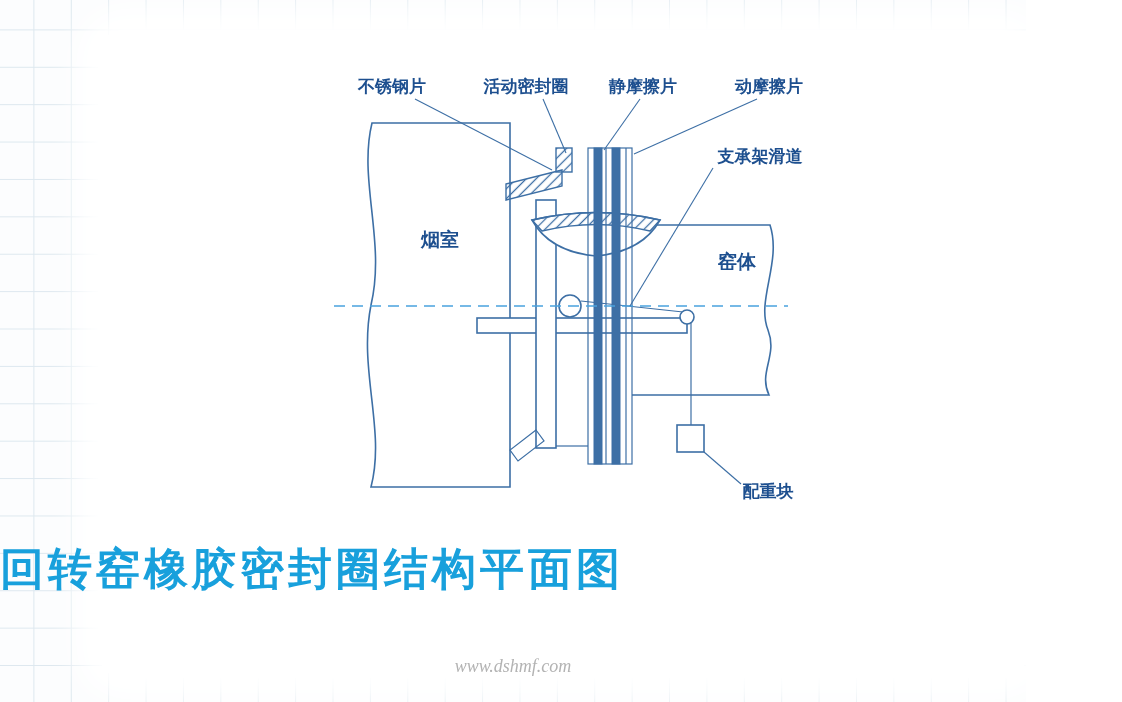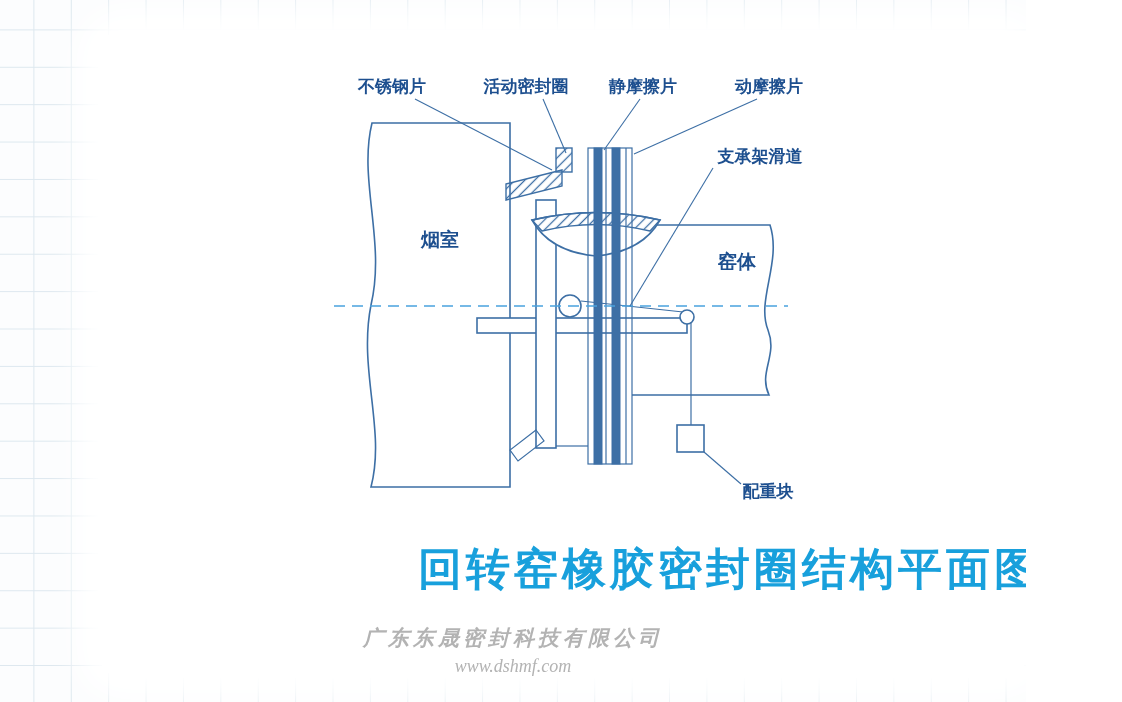--- a/index.html
+++ b/index.html
@@ -28,21 +28,21 @@
   .ln{fill:none;stroke:var(--line);stroke-width:1.6;}
   .ln-white{fill:#fff;stroke:var(--line);stroke-width:1.6;}
   .ln-fill{fill:var(--line);stroke:var(--line);stroke-width:1;}
   .ln-thin{fill:none;stroke:var(--line);stroke-width:1.2;}
   .hatch-shape{fill:url(#hatch);stroke:var(--line);stroke-width:1.4;}
   .hatch-line{stroke:var(--line);stroke-width:1.3;}
   .leader{fill:none;stroke:var(--line);stroke-width:1.1;}
   .centerline{fill:none;stroke:var(--centerline);stroke-width:1.6;stroke-dasharray:11 7;}
   .lbl{fill:var(--label);font-family:"Liberation Serif", serif;font-size:17px;font-weight:bold;text-anchor:middle;}
   .lbl-lg{font-size:19px;}
-  .title{position:absolute;top:540px;left:16px;width:100%;text-align:right;
+  .title{position:absolute;top:540px;left:0;width:100%;text-align:left;
     color:var(--title);font-size:44px;font-weight:bold;letter-spacing:4px;
     font-family:"Liberation Sans", sans-serif;}
   .company{position:absolute;top:624px;left:0;width:100%;text-align:center;
     color:var(--watermark);font-size:21px;letter-spacing:4px;font-style:italic;font-weight:bold;
     font-family:"Liberation Serif", serif;}
   .website{position:absolute;top:656px;left:0;width:100%;text-align:center;
     color:var(--watermark);font-size:18px;font-style:italic;
     font-family:"Liberation Serif", serif;}
 </style>
 </head>
@@ -102,15 +102,14 @@
     <text class="lbl" x="526" y="92">活动密封圈</text>
     <text class="lbl" x="643" y="92">静摩擦片</text>
     <text class="lbl" x="769" y="92">动摩擦片</text>
     <text class="lbl" x="760" y="162">支承架滑道</text>
     <text class="lbl lbl-lg" x="440" y="246">烟室</text>
     <text class="lbl lbl-lg" x="737" y="268">窑体</text>
     <text class="lbl" x="768" y="497">配重块</text>
   </svg>
 
   <div class="title">回转窑橡胶密封圈结构平面图</div>
-  <div class="company">广东东晟密封科技有限公司</div>
   <div class="website">www.dshmf.com</div>
 </div>
 
 </body></html>

